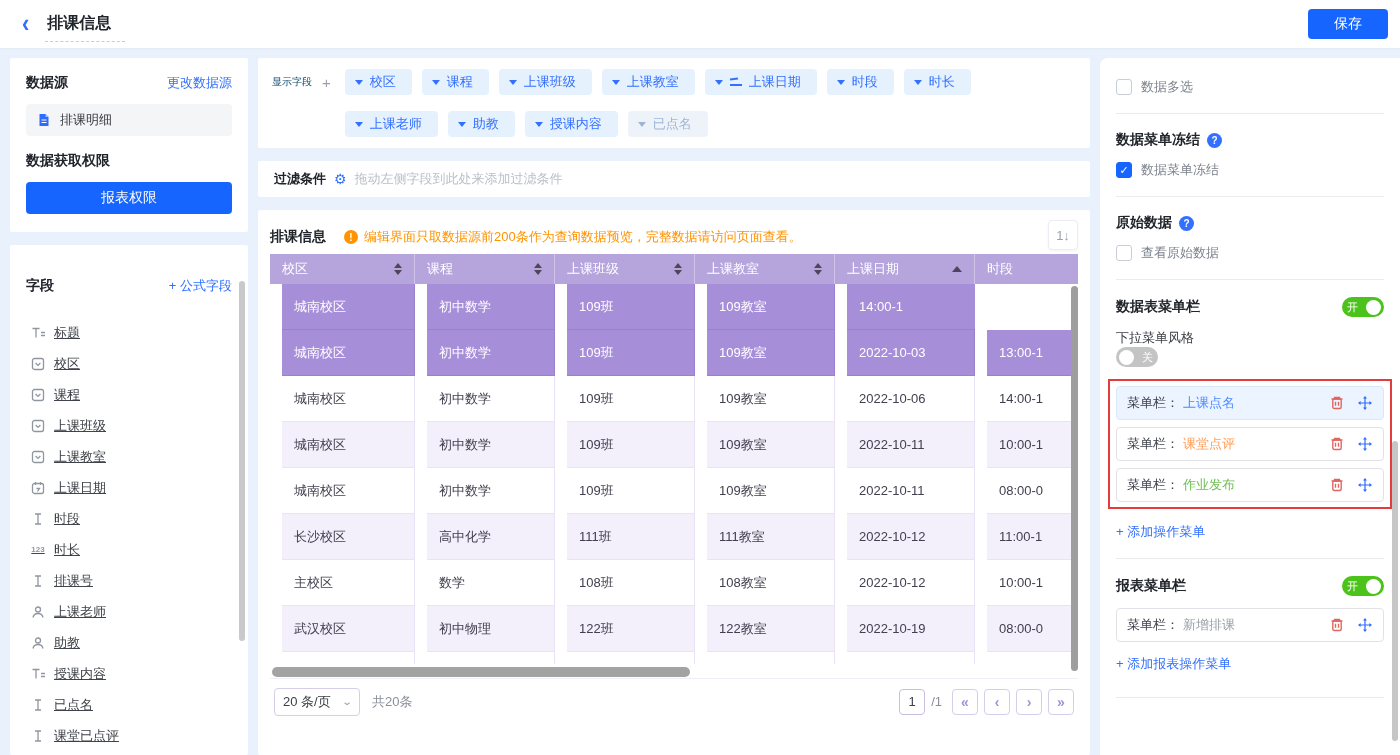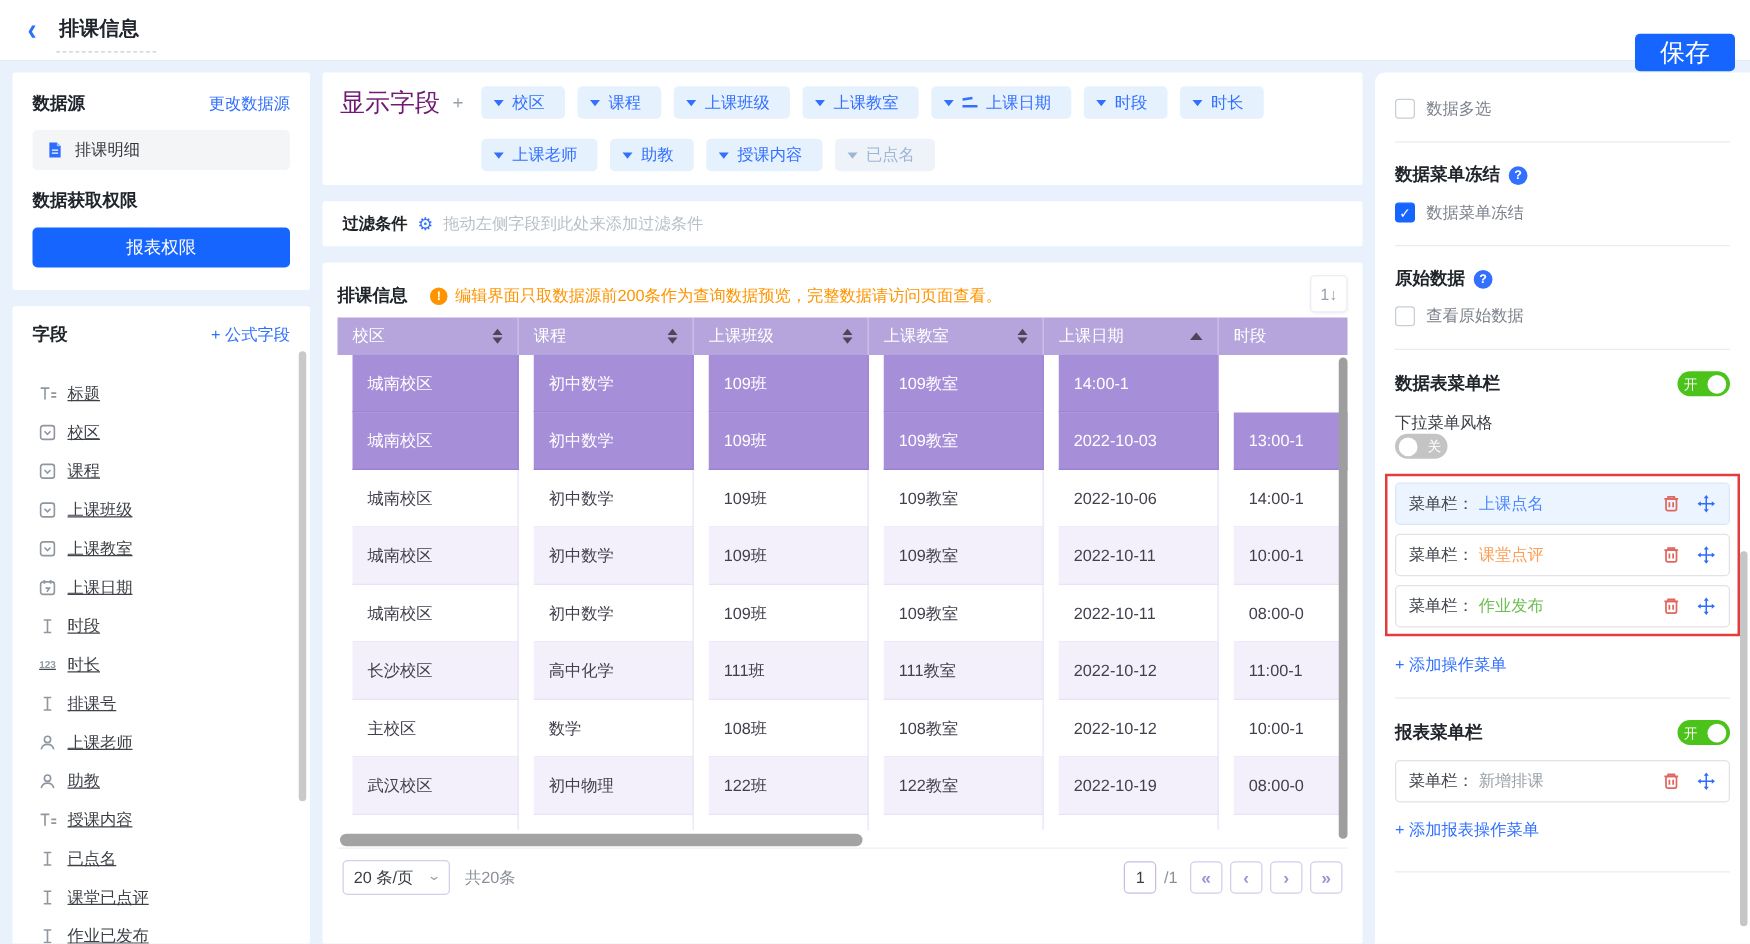--- a/index.html
+++ b/index.html
@@ -3,53 +3,53 @@
 <meta charset="utf-8">
 <style>
   * { margin:0; padding:0; box-sizing:border-box; }
   html,body { width:1400px; height:755px; overflow:hidden; }
   body { font-family:"Liberation Sans","DejaVu Sans",sans-serif; background:#e9f2fc; font-size:13px; color:#41434d; }
 
   
   .topbar { height:48px; background:#fff; display:flex; align-items:center; padding:0 22px; position:relative; box-shadow:0 1px 0 #e4ecf5; }
   .back { color:#2f6fff; font-size:22px; line-height:1; cursor:pointer; margin-right:16px; font-weight:bold; transform:scaleY(1.15); }
   .page-title { font-size:16px; font-weight:bold; color:#20242b; border-bottom:1px dashed #c6ccd6; padding:2px 14px 7px 2px; margin-top:4px; }
-  .save-btn { position:absolute; right:12px; top:27px; background:#1765ff; color:#fff; border:none; border-radius:4px; width:80px; height:30px; font-size:20px; cursor:pointer; }
+  .save-btn { position:absolute; right:12px; top:9px; background:#1765ff; color:#fff; border:none; border-radius:4px; width:80px; height:30px; font-size:14px; cursor:pointer; }
 
   
   .content { display:flex; padding:10px 0 0 10px; height:707px; }
   .card { background:#fff; border-radius:2px; }
 
   .left-col { width:238px; display:flex; flex-direction:column; gap:13px; }
   .mid-col  { width:832px; margin-left:10px; display:flex; flex-direction:column; gap:13px; }
   .right-col{ width:300px; margin-left:10px; border-radius:8px 0 0 8px; padding:16px 16px 10px 16px; position:relative; height:745px; background:#fff; }
 
   
   .ds-card { padding:16px 16px 18px 16px; }
   .card-head { display:flex; justify-content:space-between; align-items:center; }
   .sec-title { font-size:14px; font-weight:bold; color:#20242b; }
   .blue-link { color:#2f6fff; font-size:13px; cursor:pointer; text-decoration:none; }
   .ds-item { margin-top:12px; background:#f4f5f7; border-radius:4px; height:32px; display:flex; align-items:center; padding:0 10px; gap:8px; font-size:13px; color:#33373d; }
   .perm-title { margin-top:16px; font-size:14px; font-weight:bold; color:#20242b; }
   .perm-btn { margin-top:12px; width:100%; height:32px; background:#1765ff; color:#fff; border:none; border-radius:4px; font-size:14px; cursor:pointer; }
 
   
-  .fields-card { flex:1; padding:14px 16px; position:relative; overflow:hidden; }
+  .fields-card { flex:1; padding:32px 16px; position:relative; overflow:hidden; }
   .field-list { margin-top:22px;text-decoration:underline; }
   .field-item { display:flex; align-items:center; gap:8px; height:31px; color:#3c4046; font-size:13px; cursor:grab; padding-left:4px; }
   .f-ic { width:16px; height:16px; display:inline-flex; align-items:center; justify-content:center; color:#9096a0; flex:0 0 16px; }
   .f-ic svg { stroke:#9096a0; fill:none; stroke-width:1.3; }
   .num-ic { font-size:8px; letter-spacing:0; color:#9096a0; font-weight:bold; }
   .v-thumb { position:absolute; width:6px; border-radius:3px; background:#c9c9c9; right:3px; }
   .fields-thumb { top:36px; height:360px; }
 
   
   .chips-card { padding:11px 14px; display:flex; align-items:flex-start; min-height:68px; }
   .chips-label { display:flex; align-items:center; gap:10px; height:26px; margin-right:14px; white-space:nowrap; }
-  .chips-label .lbl { font-size:20px; color:#701a75; }
+  .chips-label .lbl { font-size:10px; color:#0c4a6e; }
   .plus { color:#9aa0aa; font-size:15px; cursor:pointer; }
   .chips-wrap { display:flex; flex-wrap:wrap; gap:8px 10px; flex:1; }
   .chip { height:26px; background:#e6f1fe; color:#3370ff; border-radius:4px; display:inline-flex; align-items:center; gap:7px; padding:0 16px 0 10px; font-size:13px; cursor:pointer; }
   .chip .caret { width:0; height:0; border-left:4px solid transparent; border-right:4px solid transparent; border-top:5px solid #3370ff; }
   .chip.disabled { background:#eef3f9; color:#9db6d6; }
   .chip.disabled .caret { border-top-color:#9db6d6; }
   .sort-lines { display:inline-block; width:12px; height:10px; position:relative; }
   .sort-lines i { position:absolute; left:0; height:0; border-top:2px solid #3370ff; display:block; }
   .sort-lines i:nth-child(1){ top:1px; width:8px; transform:rotate(-8deg); }
   .sort-lines i:nth-child(2){ top:7px; width:12px; }

